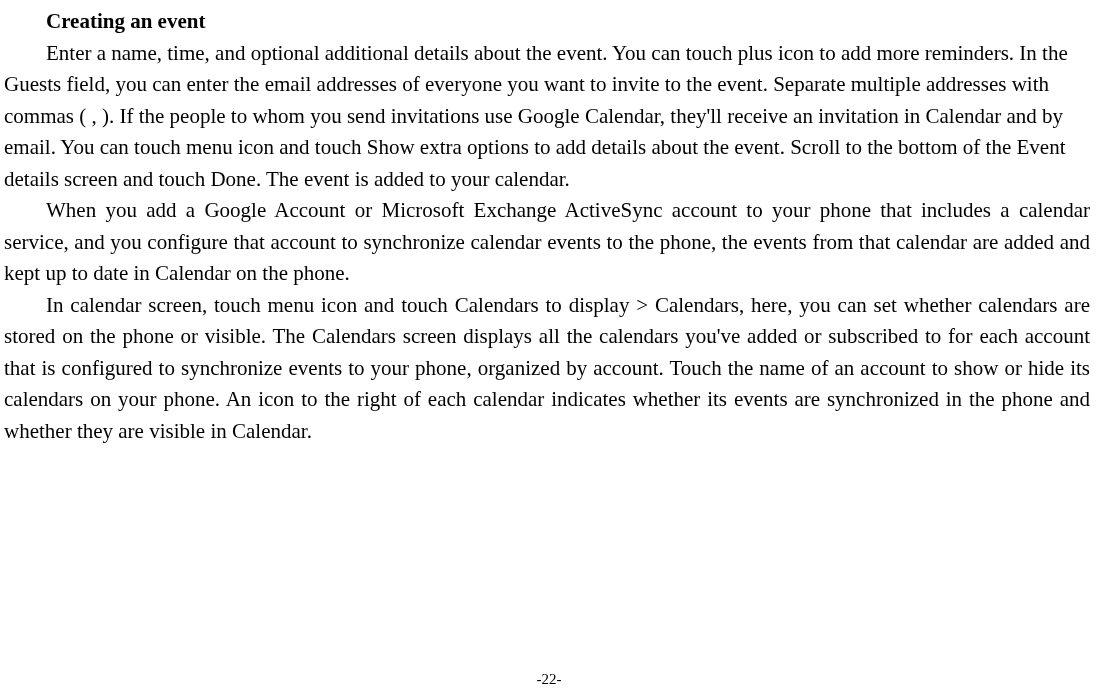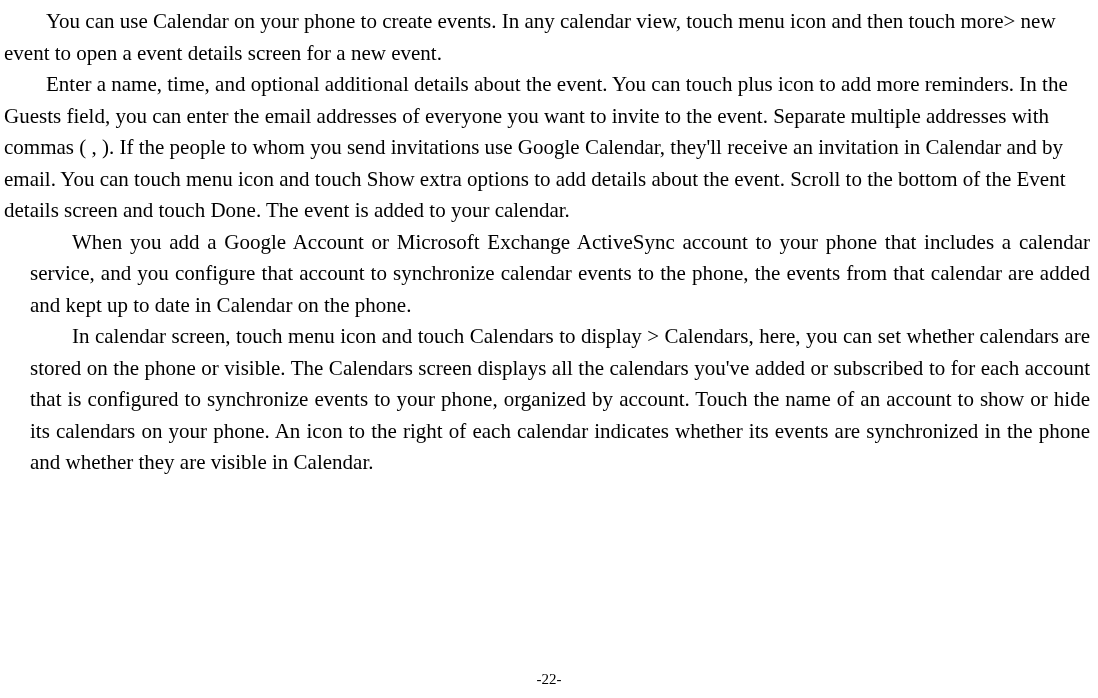--- a/index.html
+++ b/index.html
@@ -17,38 +17,37 @@
   .content { }
   .heading {
     font-weight: bold;
     text-indent: 42px;
   }
   .para {
     text-indent: 42px;
   }
   .para.justify {
     text-align: justify;
-    margin-left: 26px;
   }
   .page-num {
     position: absolute;
     bottom: 8px;
     left: 0;
     width: 100%;
     text-align: center;
     font-size: 15px;
     margin-top: 41px;
   }
 </style>
 </head>
 <body>
 
 <div class="content">
 
-  <div class="para">You can use Calendar on your phone to create events. In any calendar view, touch menu icon and then touch more&gt; new event to open a event details screen for a new event.</div>
+  <div class="heading">Creating an event</div>
   <div class="para">Enter a name, time, and optional additional details about the event. You can touch plus icon to add more reminders. In the Guests field, you can enter the email addresses of everyone you want to invite to the event. Separate multiple addresses with commas ( , ). If the people to whom you send invitations use Google Calendar, they'll receive an invitation in Calendar and by email. You can touch menu icon and touch Show extra options to add details about the event. Scroll to the bottom of the Event details screen and touch Done. The event is added to your calendar.</div>
 
   <div class="para justify">When you add a Google Account or Microsoft Exchange ActiveSync account to your phone that includes a calendar service, and you configure that account to synchronize calendar events to the phone, the events from that calendar are added and kept up to date in Calendar on the phone.</div>
   <div class="para justify">In calendar screen, touch menu icon and touch Calendars to display &gt; Calendars, here, you can set whether calendars are stored on the phone or visible. The Calendars screen displays all the calendars you've added or subscribed to for each account that is configured to synchronize events to your phone, organized by account. Touch the name of an account to show or hide its calendars on your phone. An icon to the right of each calendar indicates whether its events are synchronized in the phone and whether they are visible in Calendar.</div>
 
 
 </div>
 
 <div class="page-num">-22-</div>
 

